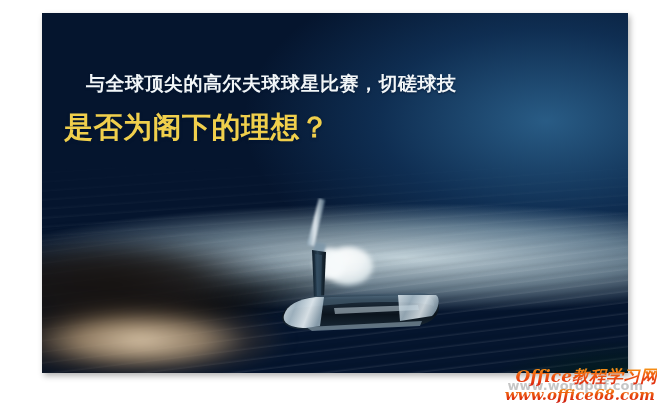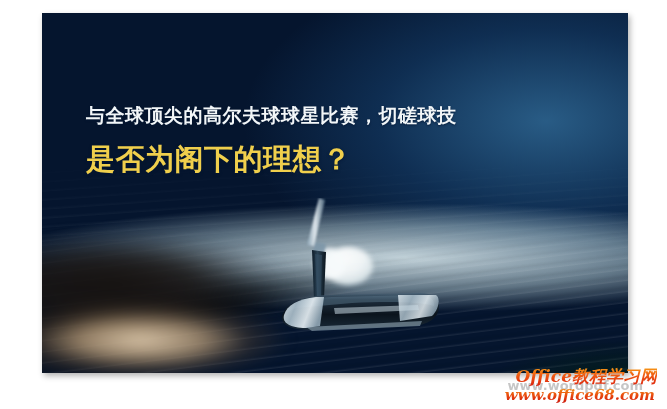--- a/index.html
+++ b/index.html
@@ -172,30 +172,29 @@
     left: 0;
     top: 58px;
     width: 586px;
     padding: 0;
   }
   .line {
     white-space: nowrap;
     font-family: "DejaVu Sans", "Liberation Sans", sans-serif;
     font-weight: bold;
     letter-spacing: 0.5px;
-    margin-top: 32px;
   }
   #line1 {
     margin-left: 44px;
     font-size: 19px;
     color: #f2f6f8;
     text-shadow: 0 1px 2px rgba(0,20,48,0.75);
   }
   #line2 {
-    margin-left: 44px;
+    margin-left: 22px;
     margin-top: 11px;
     font-size: 29px;
     color: #f0cf4c;
     text-shadow: 0 1px 3px rgba(0,20,48,0.70);
   }
 
   
   #watermark {
     position: absolute;
     right: 6px;

